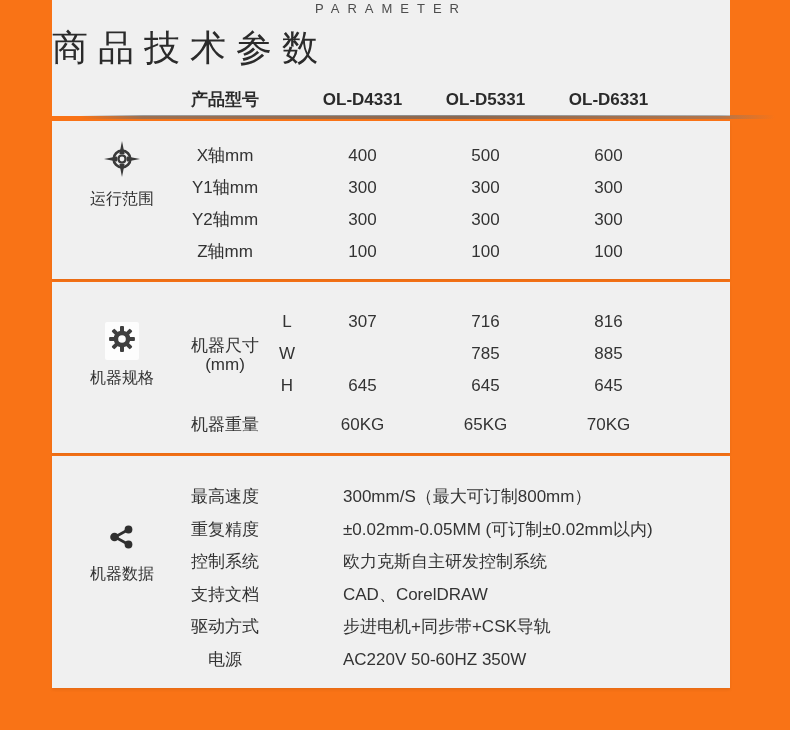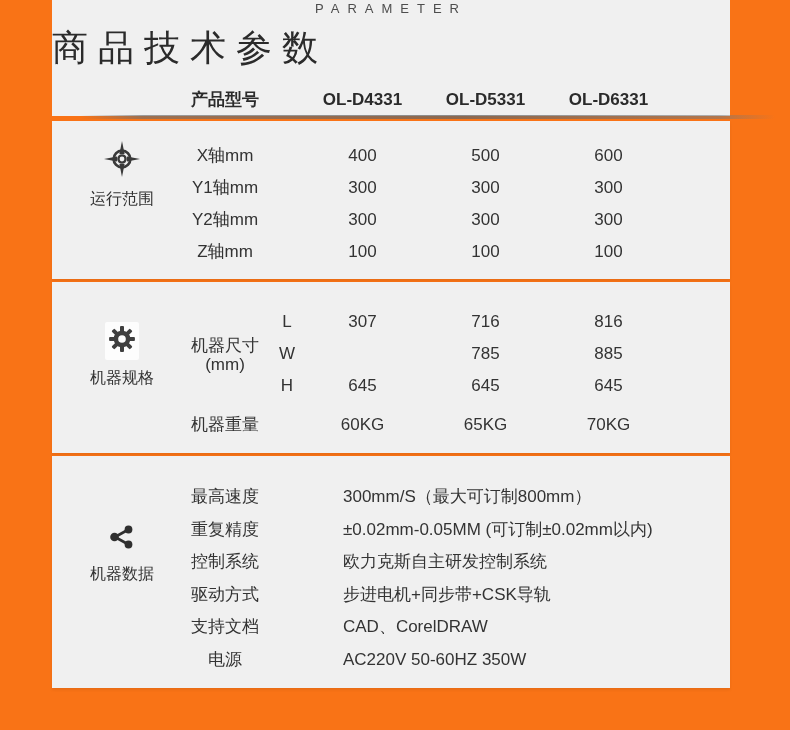--- a/index.html
+++ b/index.html
@@ -214,27 +214,27 @@
       </div>
       <div class="row">
         <span class="cell lbl">重复精度</span>
         <span class="cell val-long">±0.02mm-0.05MM (可订制±0.02mm以内)</span>
       </div>
       <div class="row">
         <span class="cell lbl">控制系统</span>
         <span class="cell val-long">欧力克斯自主研发控制系统</span>
       </div>
       <div class="row">
+        <span class="cell lbl">支持文档</span>
+        <span class="cell val-long">CAD、CorelDRAW</span>
+      </div>
+      <div class="row">
         <span class="cell lbl">驱动方式</span>
         <span class="cell val-long">步进电机+同步带+CSK导轨</span>
       </div>
       <div class="row">
-        <span class="cell lbl">支持文档</span>
-        <span class="cell val-long">CAD、CorelDRAW</span>
-      </div>
-      <div class="row">
         <span class="cell lbl">电源</span>
         <span class="cell val-long">AC220V 50-60HZ 350W</span>
       </div>
     </div>
   </section>
 
 </div>
 
 </body></html>

